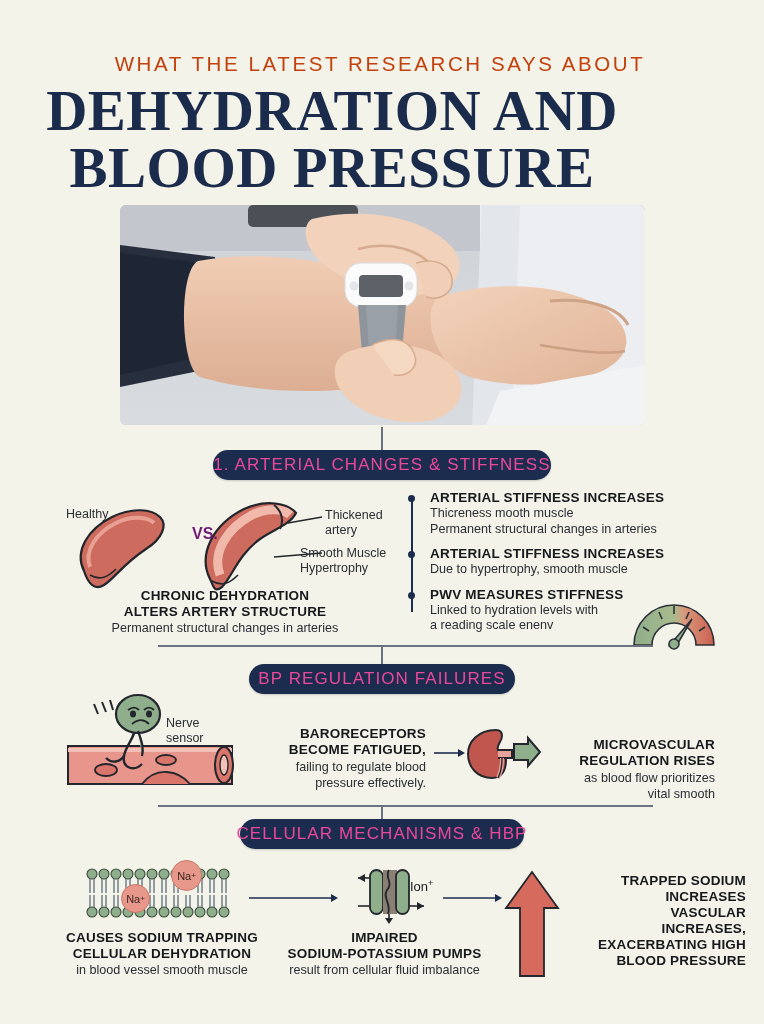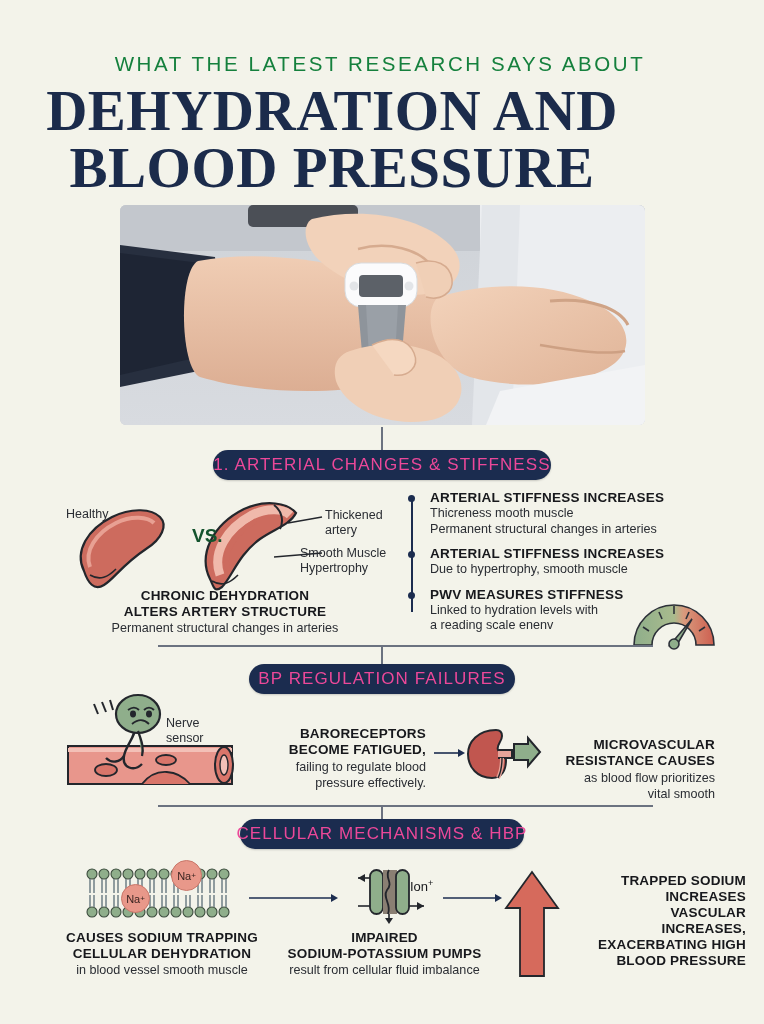--- a/index.html
+++ b/index.html
@@ -9,21 +9,21 @@
     font-family:"Liberation Sans",sans-serif;
     color:#1b2b4b;
     overflow:hidden;
     position:relative;
   }
   .page{position:relative;width:764px;height:1024px;}
 
   
   .eyebrow{
     position:absolute;top:52px;left:0;width:760px;text-align:center;
-    font-size:20.5px;letter-spacing:2.6px;color:#15803d;
+    font-size:20.5px;letter-spacing:2.6px;color:#c2410c;
     font-family:"Liberation Sans",sans-serif;font-weight:400;
   }
   .title{
     position:absolute;top:82px;left:0;width:664px;text-align:center;
     font-family:"Liberation Serif",serif;font-weight:700;
     color:#1b2b4b;font-size:57px;line-height:57px;letter-spacing:0.5px;
   }
   .title .l2{display:block;}
 
   
@@ -142,21 +142,21 @@
       <path d="M152 86 C162 92 170 88 178 80" fill="none" stroke="#23262c" stroke-width="1.6"></path>
 
       <path d="M228 28 L262 22" stroke="#23262c" stroke-width="1.3" fill="none"></path>
       <path d="M214 62 L262 58" stroke="#23262c" stroke-width="1.3" fill="none"></path>
     </svg>
   </div>
 
   <div class="lbl" style="position:absolute;left:66px;top:507px;">
     <span>Healthy</span>
   </div>
-  <div style="position:absolute;left:192px;top:525px;font-weight:700;font-size:19px;color:#14532d;text-align:right;">
+  <div style="position:absolute;left:192px;top:525px;font-weight:700;font-size:16px;color:#701a75;text-align:right;">
     <span>VS.</span>
   </div>
   <div class="lbl" style="position:absolute;left:325px;top:508px;">
     <div>Thickened</div>
     <div>artery</div>
   </div>
   <div class="lbl" style="position:absolute;left:300px;top:546px;">
     <div>Smooth Muscle</div>
     <div>Hypertrophy</div>
   </div>
@@ -270,21 +270,21 @@
       <path d="M30 4 C12 4 2 16 2 28 C2 42 12 52 26 52 C36 52 40 44 40 34 C40 28 34 28 32 24 C30 19 36 16 36 10 C36 6 34 4 30 4 Z" fill="#c1564f" stroke="#23262c" stroke-width="2"></path>
       <path d="M32 24 L46 24 L46 32 L32 32" fill="#e8a49a" stroke="#23262c" stroke-width="2"></path>
       <path d="M36 32 C36 42 34 48 32 52" fill="none" stroke="#e8a49a" stroke-width="4"></path>
       <path d="M36 32 C36 42 34 48 32 52" fill="none" stroke="#23262c" stroke-width="1.4"></path>
       <path d="M48 18 L62 18 L62 12 L74 26 L62 40 L62 34 L48 34 Z" fill="#8fae8b" stroke="#23262c" stroke-width="2"></path>
     </svg>
   </div>
 
   <div class="leftblk" style="left:540px;top:726px;width:175px;margin-top:11px;">
     <div class="hd">MICROVASCULAR</div>
-    <div class="hd">RESISTANCE CAUSES</div>
+    <div class="hd">REGULATION RISES</div>
     <div class="bd" style="margin-top:2px;">as blood flow prioritizes</div>
     <div class="bd">vital smooth</div>
   </div>
 
   <div class="hline" style="left:158px;top:805px;width:495px;"></div>
   <div class="vline" style="left:381px;top:805px;height:22px;"></div>
 
   <div class="pill" style="left:240px;top:819px;width:284px;">
     <span>CELLULAR MECHANISMS &amp; HBP</span>
   </div>

